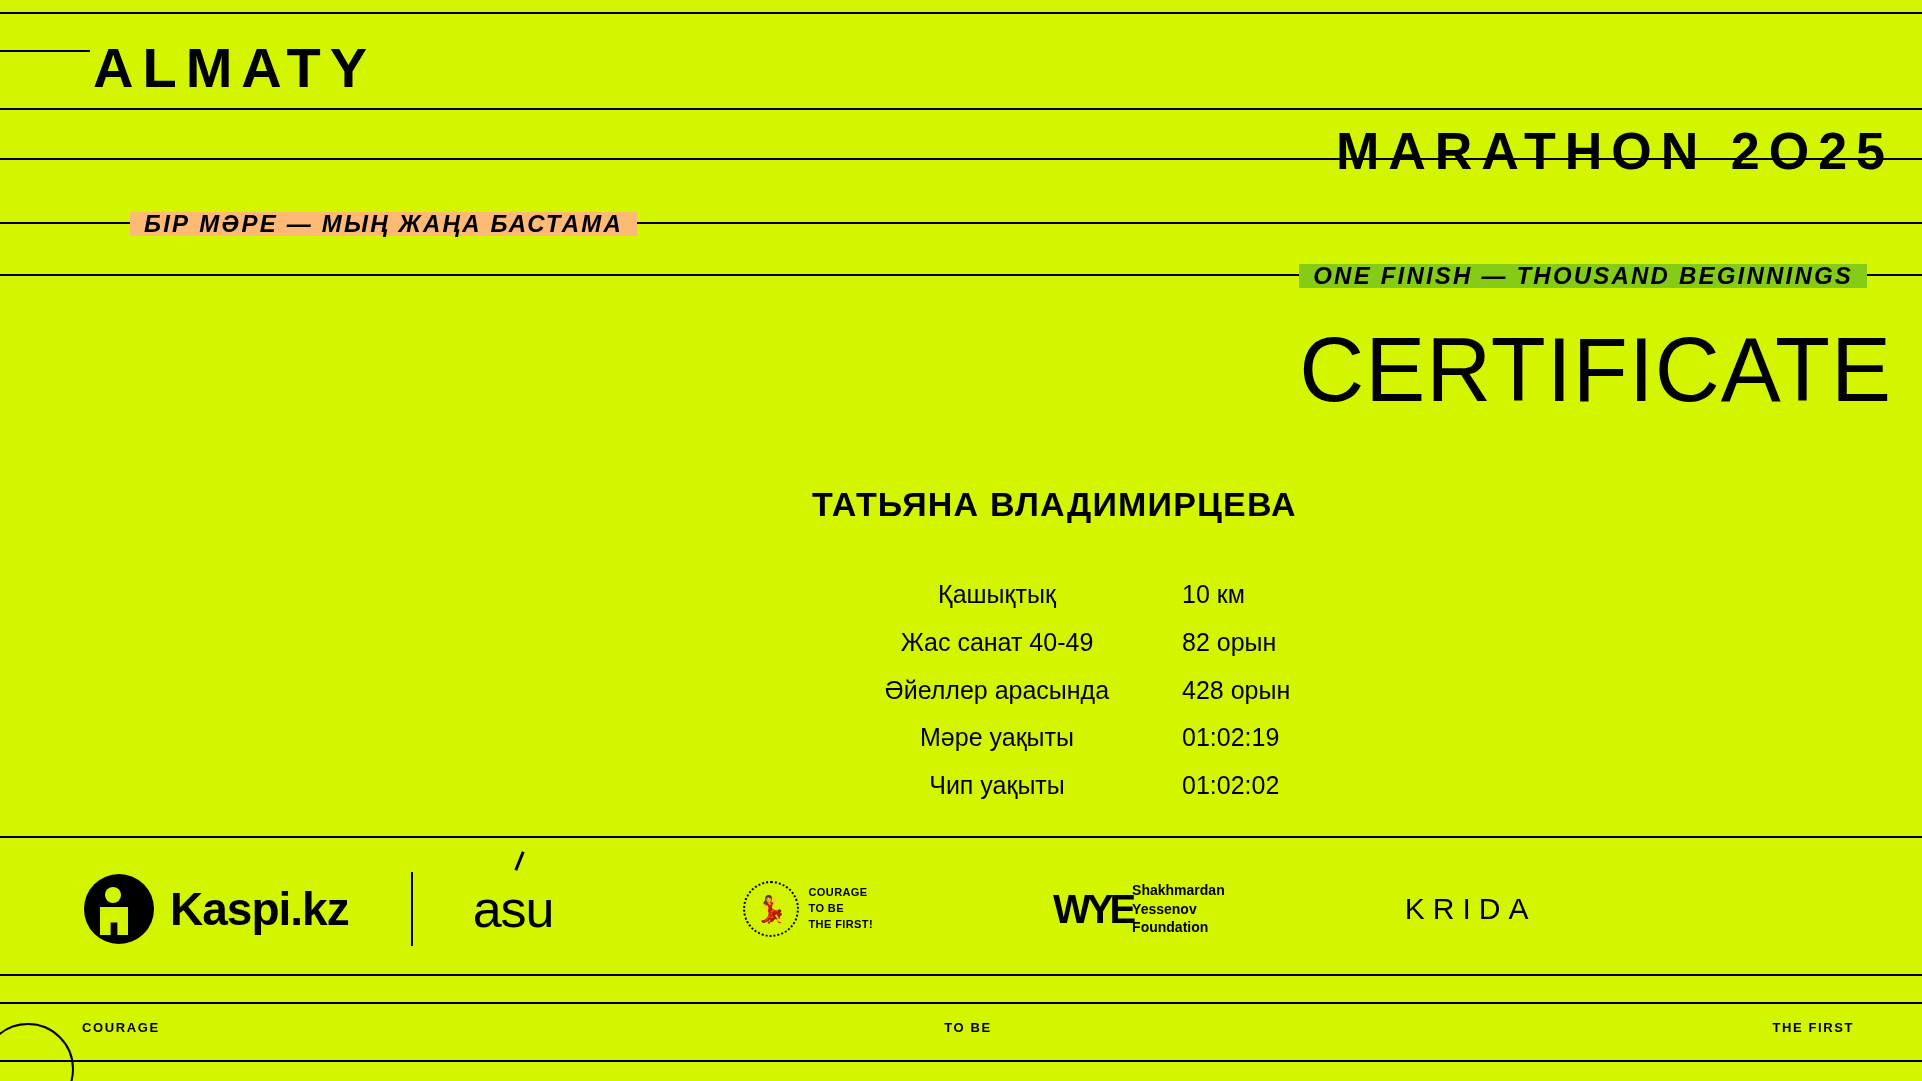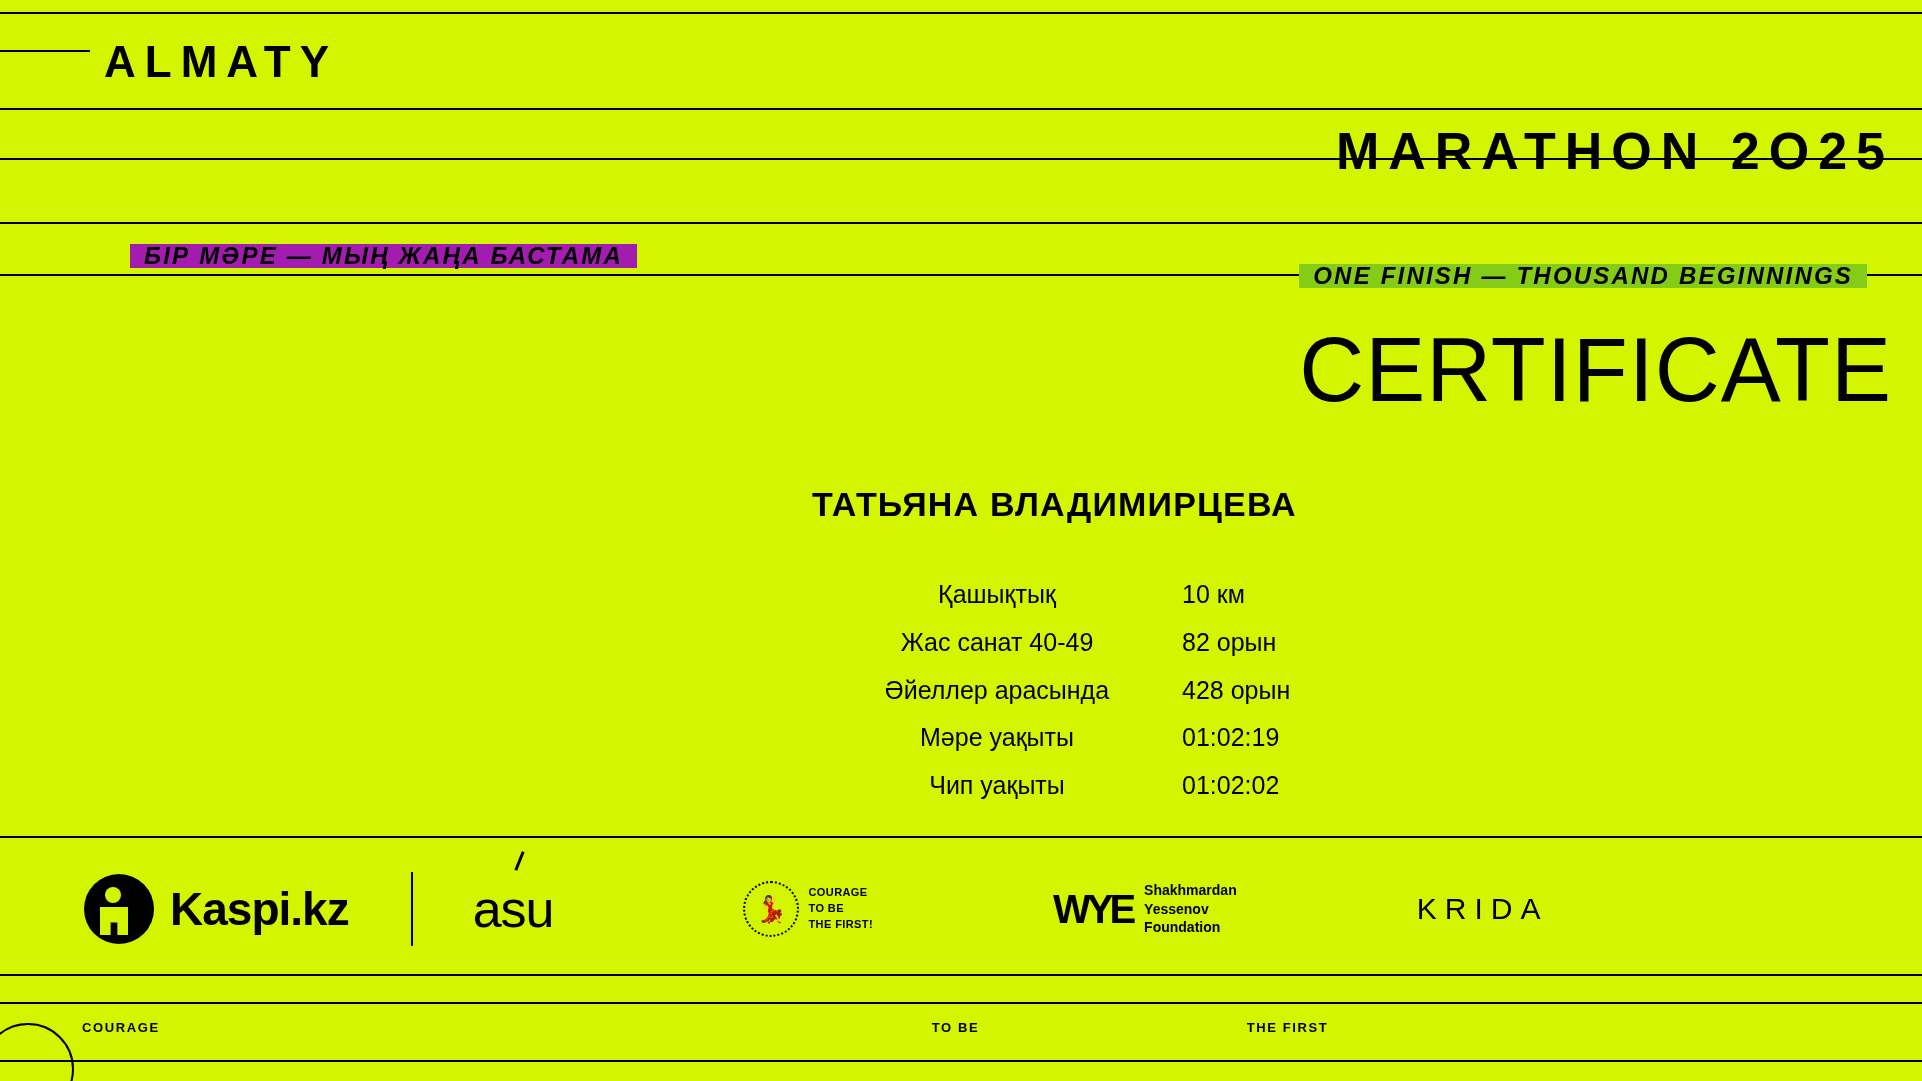--- a/index.html
+++ b/index.html
@@ -23,23 +23,23 @@
   
   .rule {
     position: absolute;
     height: 2px;
     background: #000;
   }
 
   
   .almaty {
     position: absolute;
-    left: 104px;
+    left: 93px;
     top: 40px;
-    font-size: 44px;
+    font-size: 56px;
     font-weight: 700;
     letter-spacing: 9px;
     line-height: 1;
   }
 
   .marathon {
     position: absolute;
     right: 28px;
     top: 125px;
     font-size: 52px;
@@ -51,23 +51,22 @@
 
   .slogan-kz {
     position: absolute;
     left: 130px;
     top: 212px;
     font-size: 24px;
     font-weight: 700;
     font-style: italic;
     letter-spacing: 2.2px;
     line-height: 1;
-    background: #a21caf;
+    background: #fdba74;
     padding: 0 14px;
-    margin-top: 32px;
   }
 
   .slogan-en {
     position: absolute;
     right: 55px;
     top: 264px;
     font-size: 24px;
     font-weight: 700;
     font-style: italic;
     letter-spacing: 2.2px;
@@ -233,21 +232,21 @@
     font-size: 11px;
     font-weight: 700;
     line-height: 1.45;
     letter-spacing: 0.4px;
   }
 
   .syf {
     margin-left: 180px;
     display: flex;
     align-items: center;
-    gap: 12px;
+    gap: 0;
   }
   .syf-mark {
     font-size: 40px;
     font-weight: 700;
     letter-spacing: -4px;
   }
   .syf-text {
     font-size: 14px;
     font-weight: 700;
     line-height: 1.35;
@@ -267,21 +266,21 @@
     top: 1020px;
     width: 1922px;
     display: flex;
     font-size: 13px;
     font-weight: 700;
     letter-spacing: 1.6px;
   }
   .footer span { flex: 1; }
   .footer .f-left { text-align: left; padding-left: 82px; }
   .footer .f-mid { text-align: center; }
-  .footer .f-right { padding-right: 93px; }
+  .footer .f-right { text-align: right; padding-right: 68px; }
 
   
   .corner-arc {
     position: absolute;
     left: -18px;
     bottom: -34px;
     width: 92px;
     height: 92px;
     border: 2px solid #000;
     border-radius: 50%;

